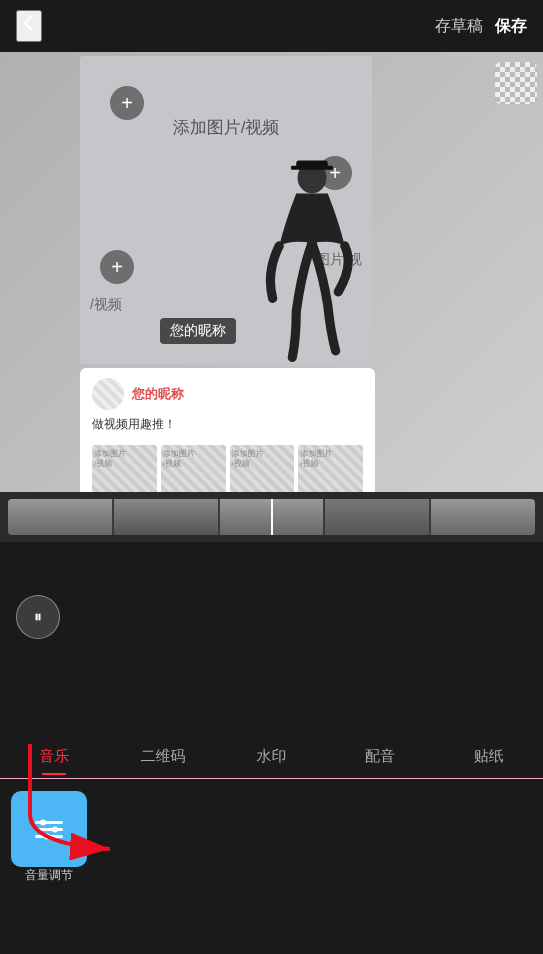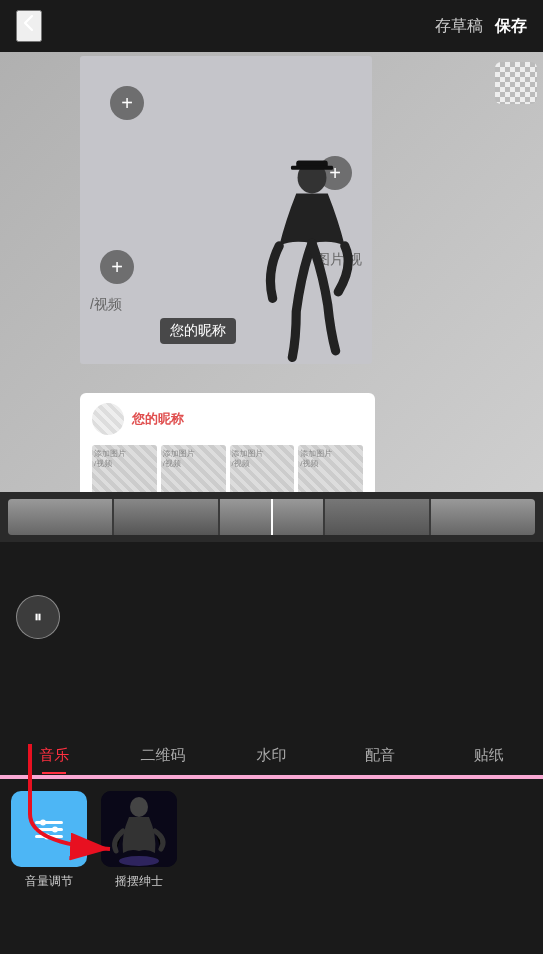--- a/index.html
+++ b/index.html
@@ -151,21 +151,21 @@
       font-weight: bold;
     }
     .post-card-desc {
       color: #333;
       font-size: 12px;
       line-height: 1.4;
     }
     .post-card-images {
       display: flex;
       gap: 4px;
-      margin-top: 4px;
+      margin-top: 12px;
     }
     .post-card-img {
       flex: 1;
       height: 55px;
       background: repeating-linear-gradient(45deg, #ccc 0px, #ccc 4px, #ddd 4px, #ddd 8px);
       border-radius: 3px;
       position: relative;
       overflow: hidden;
     }
     .post-card-img-label {
@@ -199,21 +199,21 @@
 
     
     .bottom-tabs {
       position: absolute;
       left: 0; right: 0;
       bottom: 175px;
       height: 44px;
       background: #1a1a1a;
       display: flex;
       align-items: center;
-      border-bottom: 4px solid #f9a8d4;
+      border-bottom: 1px solid #f9a8d4;
     }
     .tab-item {
       flex: 1;
       text-align: center;
       font-size: 15px;
       color: #aaa;
       cursor: pointer;
       padding: 8px 0;
       position: relative;
     }
@@ -244,21 +244,20 @@
       padding-left: 8px;
       padding-right: 8px;
     }
 
     .tool-item {
       flex-shrink: 0;
       width: 82px;
       display: flex;
       flex-direction: column;
       align-items: center;
-      gap: 6px;
       cursor: pointer;
     }
     .tool-icon-box {
       width: 76px; height: 76px;
       border-radius: 10px;
       display: flex; align-items: center; justify-content: center;
       font-size: 30px;
     }
     .tool-icon-box.blue { background: #4db6f5; }
     .tool-icon-box.pink { background: #e85c88; }
@@ -324,20 +323,21 @@
   </div>
 </div>
 
 <div class="preview-area">
 
   <div class="canvas-bg"></div>
 
   <div class="inner-canvas">
 
     <div class="plus-tl">+</div>
+    <div class="add-label-center">添加图片/视频</div>
     <div class="plus-tr">+</div>
     <div class="add-label-br">图片/视</div>
     <div class="plus-bl">+</div>
     <div class="add-label-bl">/视频</div>
 
     <div style="position:absolute;right:0;bottom:0;width:120px;height:210px;">
       <svg viewBox="0 0 80 160" width="120" height="210" fill="none">
 
         <ellipse cx="40" cy="18" rx="11" ry="12" fill="#333"></ellipse>
         <path d="M28 30 Q20 50 15 70 Q25 65 40 68 Q55 65 65 70 Q60 50 52 30 Z" fill="#222"></path>
@@ -358,20 +358,21 @@
 
   <div style="position:absolute;top:10px;right:6px;width:42px;height:42px;border-radius:6px;background:repeating-conic-gradient(#bbb 0% 25%, #eee 0% 50%) 0 0/10px 10px;"></div>
 
   <div class="post-card">
     <div class="post-card-top">
       <div class="avatar-small"></div>
       <div>
         <div class="post-card-name">您的昵称</div>
       </div>
     </div>
+    <div class="post-card-desc">做视频用趣推！</div>
     <div class="post-card-images">
       <div class="post-card-img">
         <div class="post-card-img-label">添加图片<br>/视频</div>
       </div>
       <div class="post-card-img">
         <div class="post-card-img-label">添加图片<br>/视频</div>
       </div>
       <div class="post-card-img">
         <div class="post-card-img-label">添加图片<br>/视频</div>
       </div>
@@ -446,29 +447,14 @@
         <circle cx="18" cy="27.5" r="3" fill="white"></circle>
       </svg>
     </div>
     <span class="tool-label">音量调节</span>
   </div>
 
 
 
 
 
-  <div class="tool-item">
-    <div style="width:76px;height:76px;border-radius:10px;overflow:hidden;background:#0a0a1a;">
-      <svg viewBox="0 0 76 76" width="76" height="76">
-        <rect width="76" height="76" fill="#0a0818"></rect>
-
-        <ellipse cx="38" cy="16" rx="9" ry="10" fill="#444"></ellipse>
-        <path d="M28 26 Q20 44 22 62 Q30 57 38 60 Q46 57 54 62 Q56 44 48 26Z" fill="#333"></path>
-        <path d="M22 40 Q10 50 15 60" stroke="#333" stroke-width="5" stroke-linecap="round"></path>
-        <path d="M54 40 Q66 48 60 58" stroke="#333" stroke-width="5" stroke-linecap="round"></path>
-
-        <ellipse cx="38" cy="70" rx="20" ry="5" fill="rgba(100,80,200,0.4)"></ellipse>
-      </svg>
-    </div>
-    <span class="tool-label">摇摆绅士</span>
-  </div>
 
 </div>
 
 </body></html>

